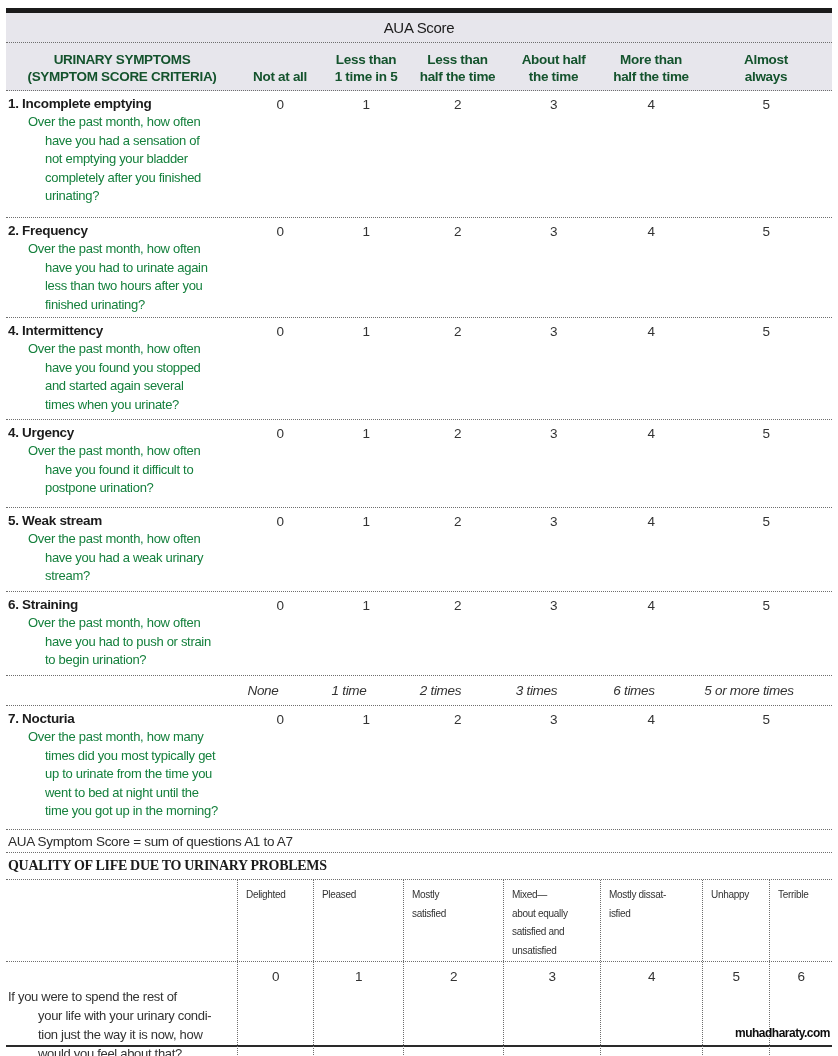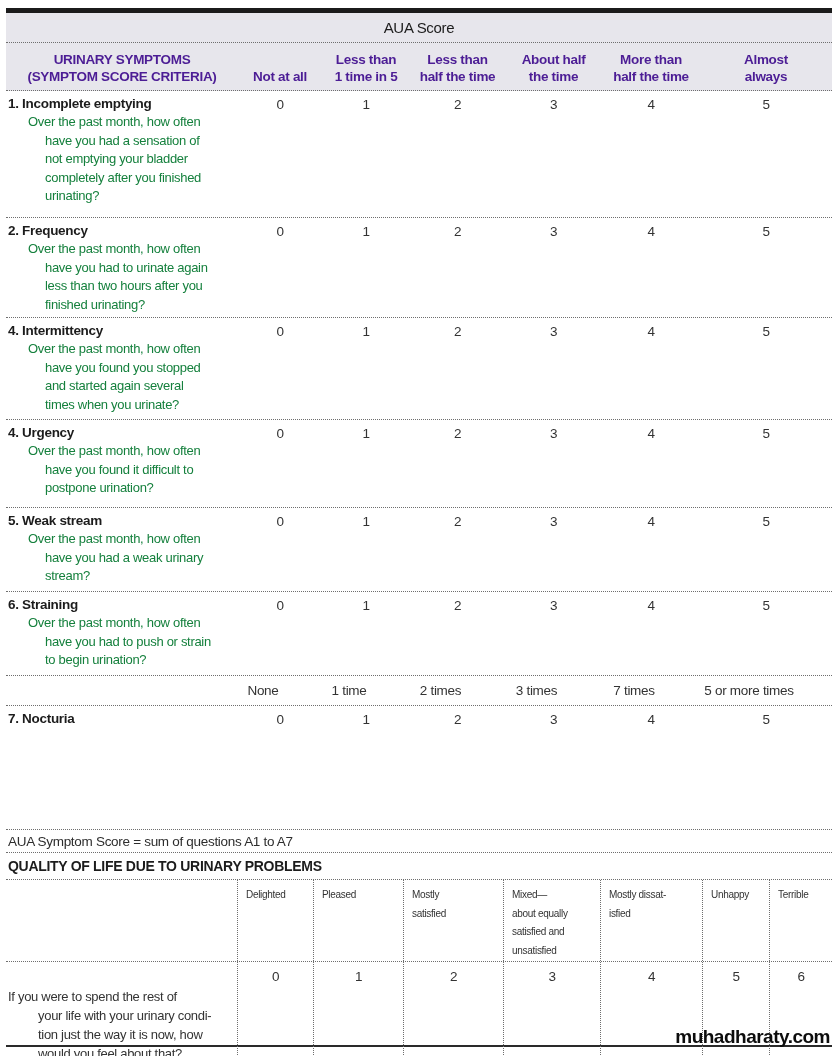--- a/index.html
+++ b/index.html
@@ -24,57 +24,57 @@
     grid-template-columns:231px 76px 90px 100px 97px 102px 67px 1fr;
   }
   .title-row {
     height:30px; background:#e7e6ec;
     display:flex; align-items:center; justify-content:center;
     font-weight:normal; font-size:15px; color:#1c1c1c;
   }
   .header-row {
     height:48px; background:#e7e6ec;
     align-items:end; padding-bottom:5px;
-    font-weight:bold; font-size:13.5px; color:#4c1d95;
+    font-weight:bold; font-size:13.5px; color:#14532d;
   }
   .hcell { text-align:center; white-space:pre-line; line-height:17px; }
   .q-row { padding-top:4px; font-size:13px; }
   .q-title { font-weight:bold; font-size:13.5px; color:#1c1c1c; padding-left:2px; line-height:18px; }
   .q-desc {
     margin-left:39px; text-indent:-17px;
     white-space:pre-line; line-height:18.6px; color:#15803d;
   }
   .score { text-align:center; font-size:13.5px; padding-top:2px; color:#333; }
   .subheader-row { height:30px; font-size:13.5px; color:#333; align-items:center; }
-  .subheader-row .hcell { transform:translateX(-17px); font-weight:normal; white-space:nowrap; }
+  .subheader-row .hcell { transform:translateX(-17px); font-weight:normal; white-space:nowrap;font-style:italic; }
   .note-row {
     height:23px; display:flex; align-items:center;
     font-size:13.5px; padding-left:2px; color:#2d2d2d;
   }
   .qol-title-row {
     height:27px; display:flex; align-items:center;
-    font-weight:bold; font-size:14px; color:#1c1c1c; padding-left:2px;
+    font-weight:bold; font-size:14px; color:#1c1c1c; padding-left:2px;font-family:Liberation Serif, serif;
   }
   .qol-header-row { height:82px; font-size:10px; color:#333; }
   .qol-header-row .qcell, .qol-answer-row .qcell {
     border-left:1.5px dotted #6e6e6e;
     padding:6px 5px 0 8px;
     white-space:pre-line; line-height:18.5px;
   }
   .qol-header-row .qcell:first-child, .qol-answer-row .qcell:first-child { border-left:none; padding-left:2px; }
   .qol-answer-row { height:83px; font-size:13px; }
   .qol-answer-row .num { text-align:center; padding-left:0; padding-right:0; font-size:13.5px; color:#333; }
   .qol-question {
     margin-left:30px; text-indent:-30px;
     white-space:pre-line; line-height:19px; color:#333;
   }
   .rule-bottom { margin:0 6px; height:2px; background:#2a2a2a; }
   .watermark {
     position:absolute; right:8px; top:1026px;
-    font-weight:bold; font-size:19px; color:#0d0d0d; letter-spacing:-0.5px;
+    font-weight:bold; font-size:12px; color:#0d0d0d; letter-spacing:-0.5px;
     background:transparent;
   }
 </style>
 </head>
 <body>
 
 <div class="page">
 
   <div class="rule-top"></div>
 
@@ -191,27 +191,32 @@
     <div class="score">4</div>
     <div class="score">5</div>
   </div>
 
   <div class="row grid7 subheader-row">
     <div></div>
     <div class="hcell">None</div>
     <div class="hcell">1 time</div>
     <div class="hcell">2 times</div>
     <div class="hcell">3 times</div>
-    <div class="hcell">7 times</div>
+    <div class="hcell">6 times</div>
     <div class="hcell">5 or more times</div>
   </div>
 
   <div class="row grid7 q-row" style="height:124px">
     <div>
       <div class="q-title">7. Nocturia</div>
+      <div class="q-desc">Over the past month, how many
+times did you most typically get
+up to urinate from the time you
+went to bed at night until the
+time you got up in the morning?</div>
     </div>
     <div class="score">0</div>
     <div class="score">1</div>
     <div class="score">2</div>
     <div class="score">3</div>
     <div class="score">4</div>
     <div class="score">5</div>
   </div>
 
   <div class="row note-row">

